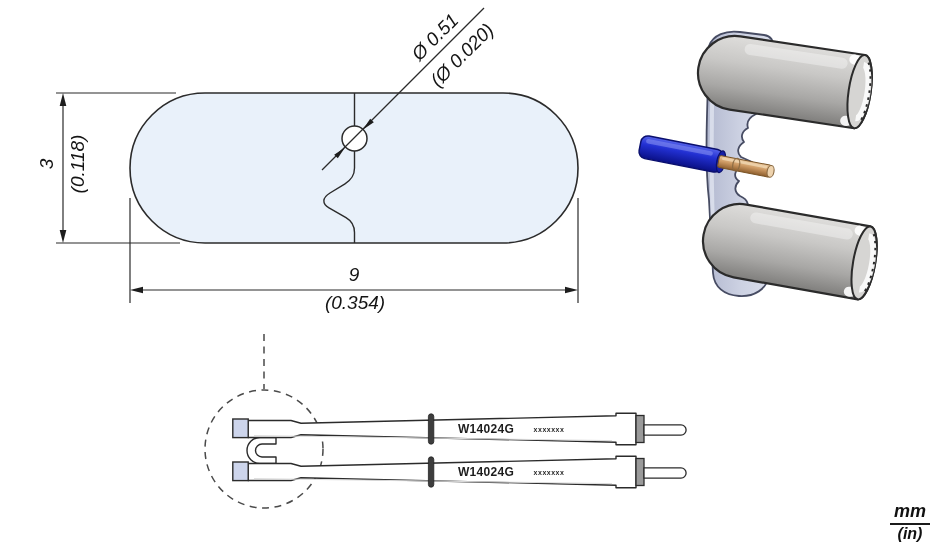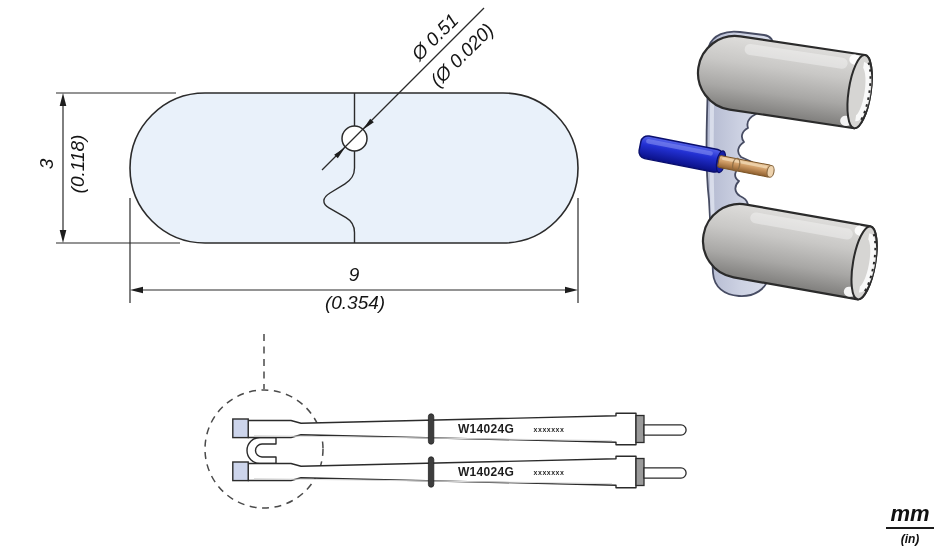--- a/index.html
+++ b/index.html
@@ -5,23 +5,23 @@
   html,body{margin:0;padding:0;background:#fff;}
   .canvas{position:relative;width:936px;height:558px;background:#ffffff;overflow:hidden;
           font-family:"Liberation Sans",sans-serif;}
   .layer{position:absolute;}
   svg text{font-family:"Liberation Sans",sans-serif;fill:#1d1d1d;}
   .dim{font-style:italic;font-size:19px;fill:#141414;}
   .model-label{font-weight:700;font-size:12px;letter-spacing:.3px;}
   .serial-label{font-weight:600;font-size:7px;letter-spacing:.5px;fill:#2a2a2a;}
   .units{position:absolute;left:882px;top:501px;width:56px;text-align:center;color:#111;
          font-style:italic;line-height:1.15;}
-  .units .primary{display:inline-block;font-size:22px;font-weight:700;
+  .units .primary{display:inline-block;font-size:18px;font-weight:700;
                   border-bottom:2px solid #1b1b1b;padding:0 4px 1px 4px;}
-  .units .secondary{font-size:12px;font-weight:600;}
+  .units .secondary{font-size:16px;font-weight:600;}
 </style>
 </head>
 <body>
 
 <div class="canvas">
 
   <svg class="layer" style="left:0;top:0" width="600" height="335" viewBox="0 0 600 335">
 
     <path d="M205,93 H503 A75,75 0 0 1 503,243 H205 A75,75 0 0 1 205,93 Z" stroke="#2b2b2b" stroke-width="1.6" fill="#e9f1fa"></path>
 

